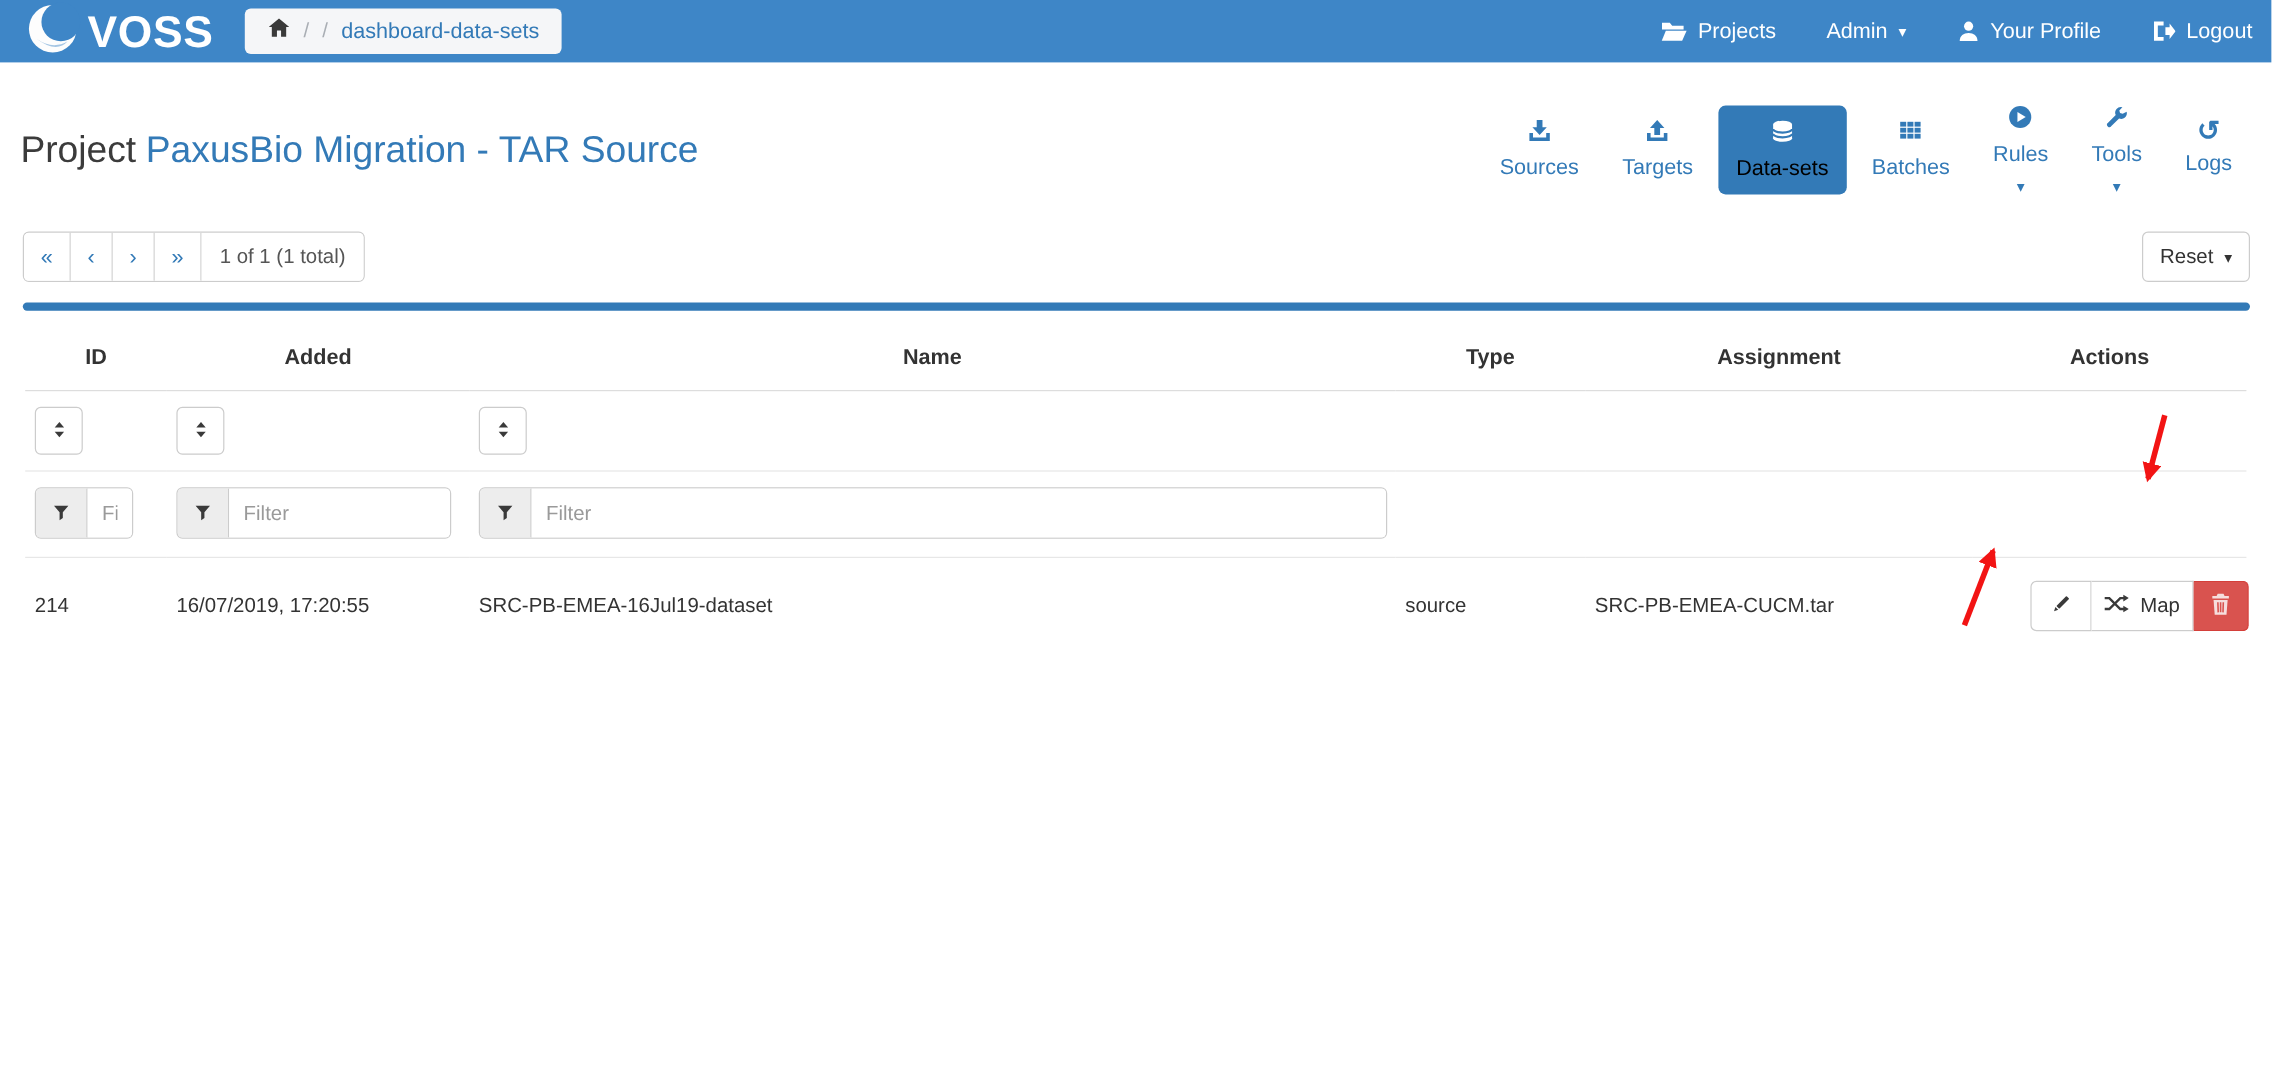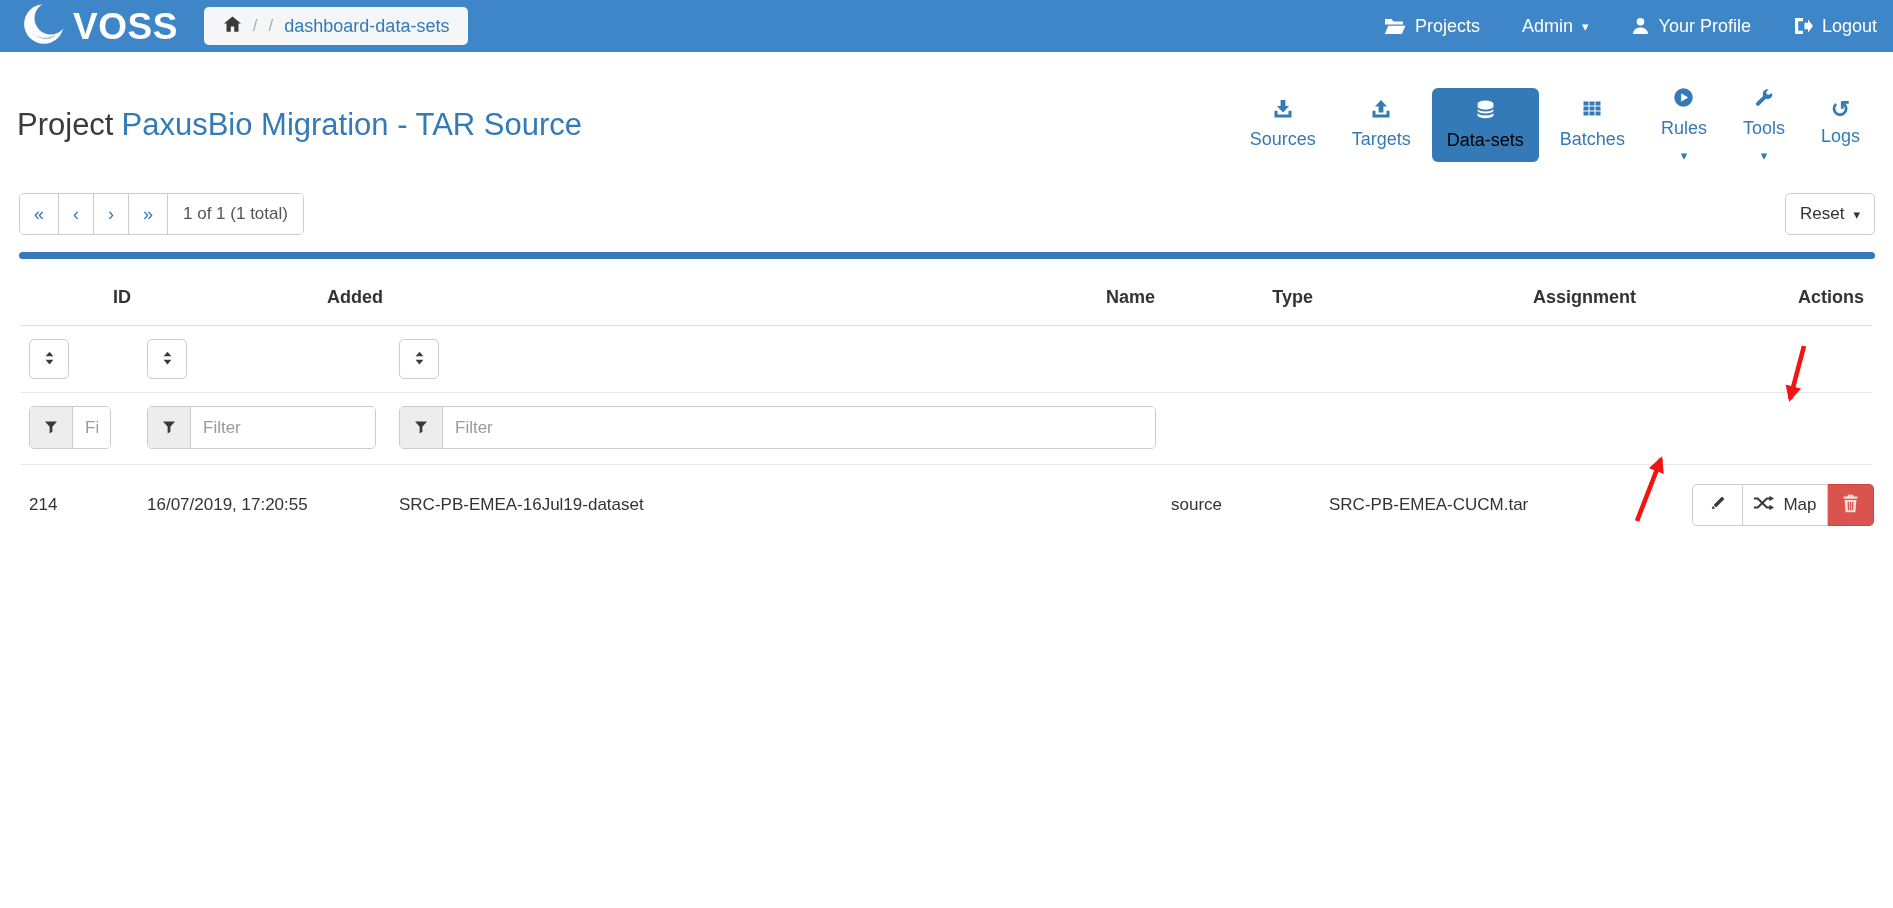--- a/index.html
+++ b/index.html
@@ -35,21 +35,21 @@
   .btn:last-child { border-right:none; }
   .btn.chev { font-size:18px; padding:8px 14px; }
   .btn.dark { color:#555; cursor:default; }
   .btn.active { background:#337ab7; color:#fff; }
   .rows-group { margin-left:25px; }
   .reset-btn { margin-left:auto; border:1px solid #ccc; border-radius:5px; background:#fff; color:#333; font-size:17px; padding:10px 14px; display:flex; align-items:center; gap:9px; cursor:pointer; font-family:inherit; }
   
   .rule { height:7px; background:#337ab7; border-radius:4px; margin:17px 18px 0 19px; }
   
   table { border-collapse:collapse; table-layout:fixed; width:1851px; margin:6px 21px 0; }
-  th { text-align:right; font-size:18px; font-weight:700; color:#333; padding:22px 8px 17px; border-bottom:1px solid #ddd; }
+  th { text-align:center; font-size:18px; font-weight:700; color:#333; padding:22px 8px 17px; border-bottom:1px solid #ddd; }
   tr.sort-row td { padding:13px 8px; border-bottom:1px solid #e7e7e7; }
   .sort-btn { width:40px; height:40px; border:1px solid #ccc; border-radius:5px; background:#fff; display:flex; align-items:center; justify-content:center; cursor:pointer; }
   tr.filter-row td { padding:13px 8px 15px; border-bottom:1px solid #e7e7e7; }
   .filter-group { display:flex; height:43px; border:1px solid #ccc; border-radius:5px; overflow:hidden; background:#fff; }
   .filter-addon { width:43px; flex:0 0 43px; background:#ededed; border-right:1px solid #ccc; display:flex; align-items:center; justify-content:center; cursor:pointer; }
   .filter-input { border:none; outline:none; padding:0 12px; font-size:17px; color:#333; flex:1; min-width:0; font-family:inherit; }
   .filter-input::placeholder { color:#9a9a9a; }
   .fg-id { width:82px; } .fg-added { width:229px; } .fg-name { width:757px; }
   tr.data-row td { padding:19px 8px; font-size:17px; color:#333; vertical-align:middle; }
   .actions-group { display:inline-flex;padding-left:40px; }

